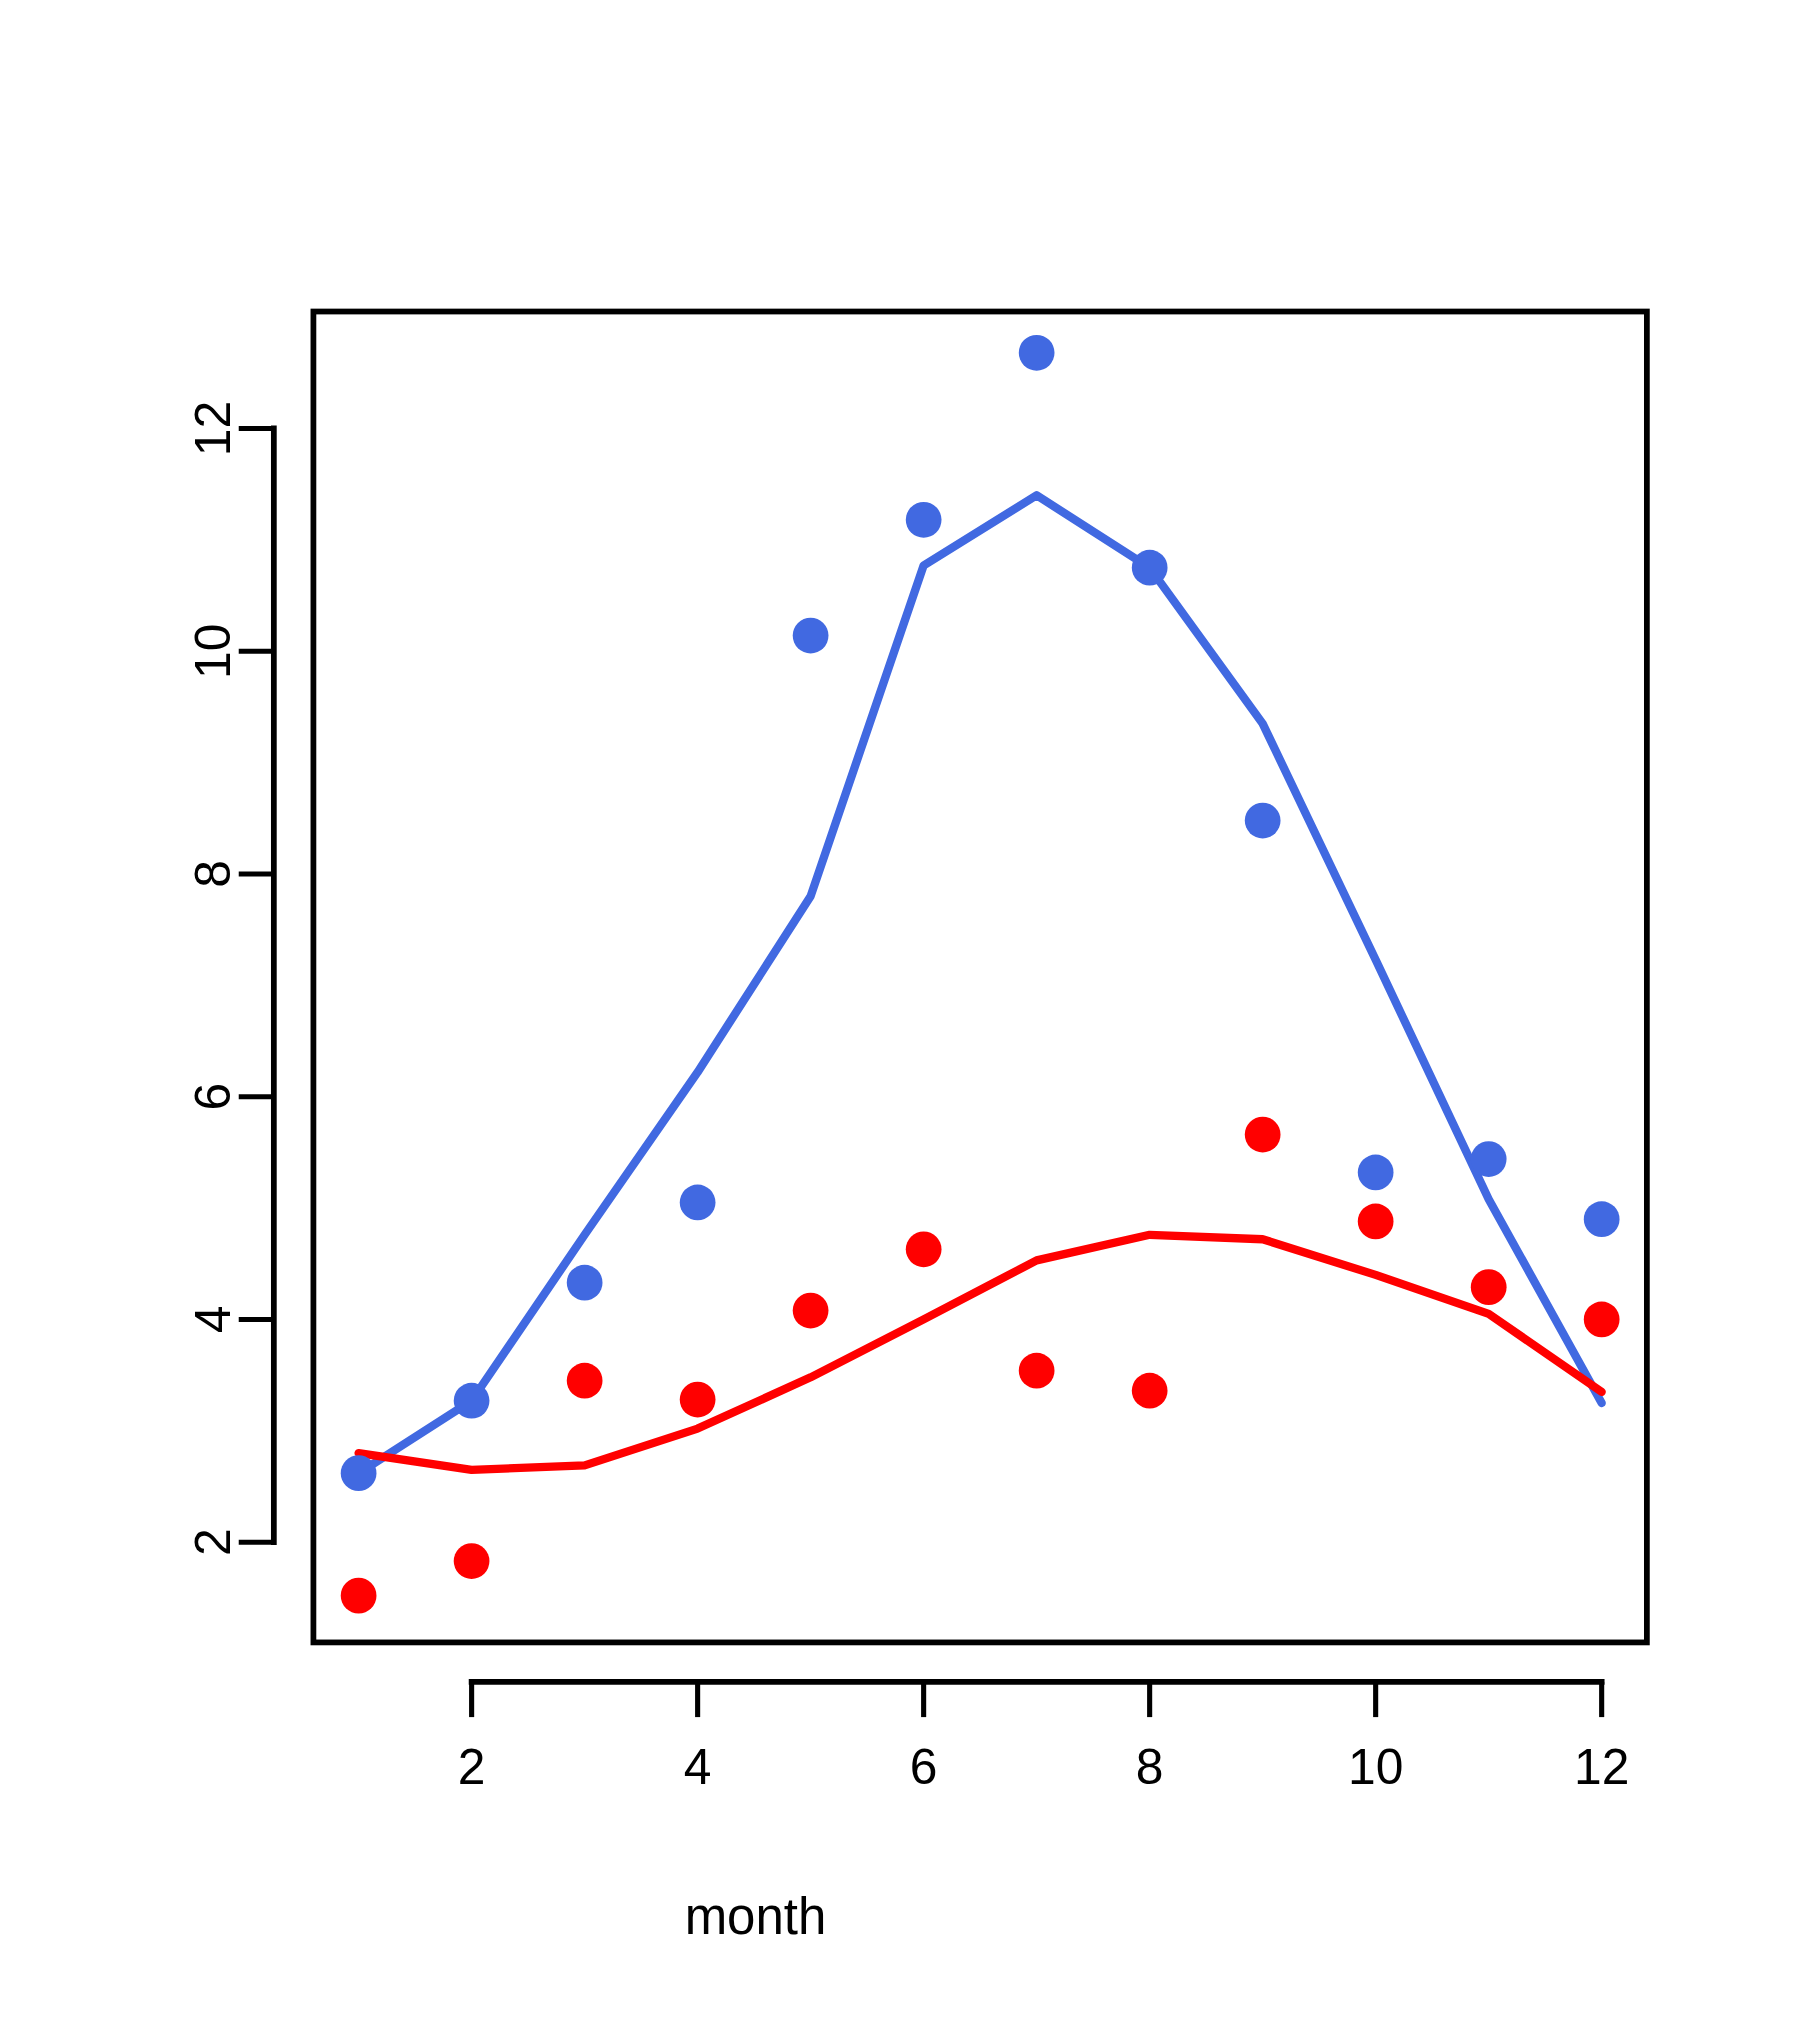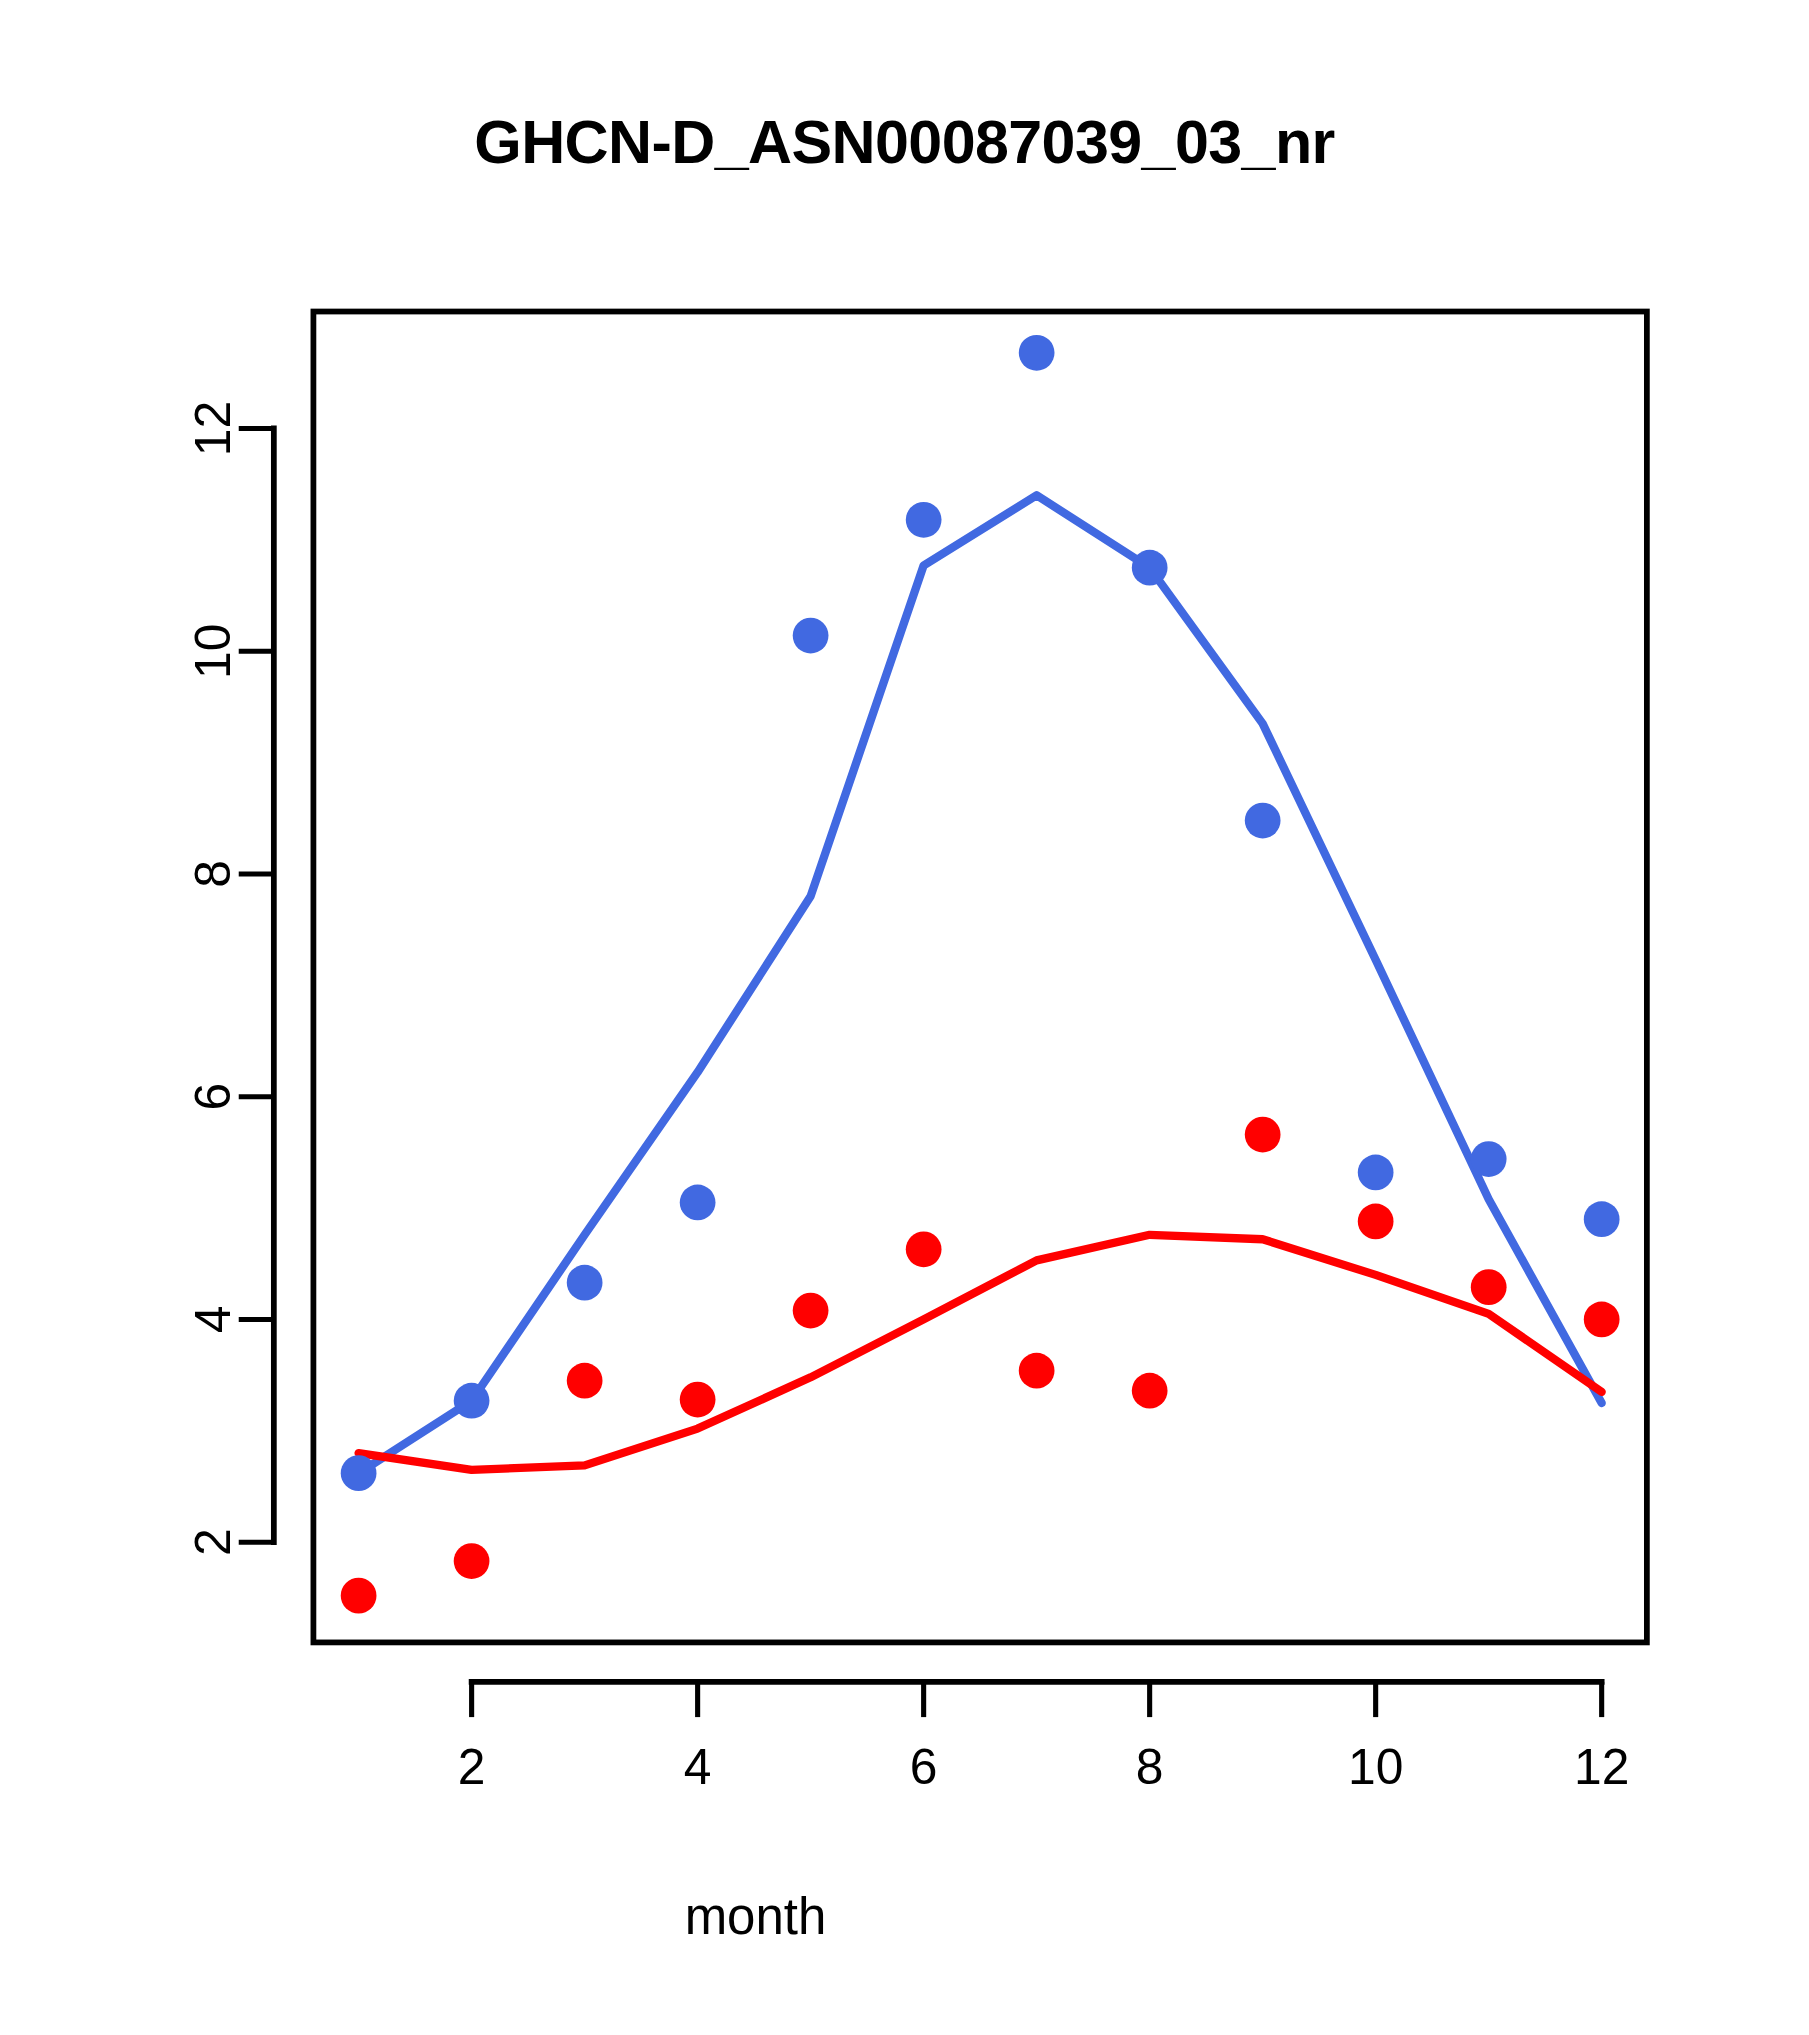--- a/index.html
+++ b/index.html
@@ -72,21 +72,20 @@
     stroke-width: 13;
     stroke-linejoin: round;
     stroke-linecap: round;
   }
 </style>
 </head>
 <body>
 
 <div id="plot-root">
 
-  <div id="chart-title">GHCN-D_ASN00087039_03_nr</div>
 
   <svg id="canvas" width="1809" height="2035" viewBox="0 0 2834 3188">
     <g id="panel-group">
       <rect id="panel-border" class="panel-border" x="491" y="488" width="2089" height="2085"></rect>
     </g>
     <g id="y-axis-group">
         <line x1="429" x2="429" y1="671.2008368200839" y2="2415.970711297071" class="axis-line"></line>
         <line x1="429" x2="374" y1="2415.970711297071" y2="2415.970711297071" class="tick-line"></line>
         <text class="tick-label" x="334" y="2415.970711297071" text-anchor="middle" dominant-baseline="central" transform="rotate(-90 334 2415.970711297071)">2</text>
         <line x1="429" x2="374" y1="2067.016736401674" y2="2067.016736401674" class="tick-line"></line>

